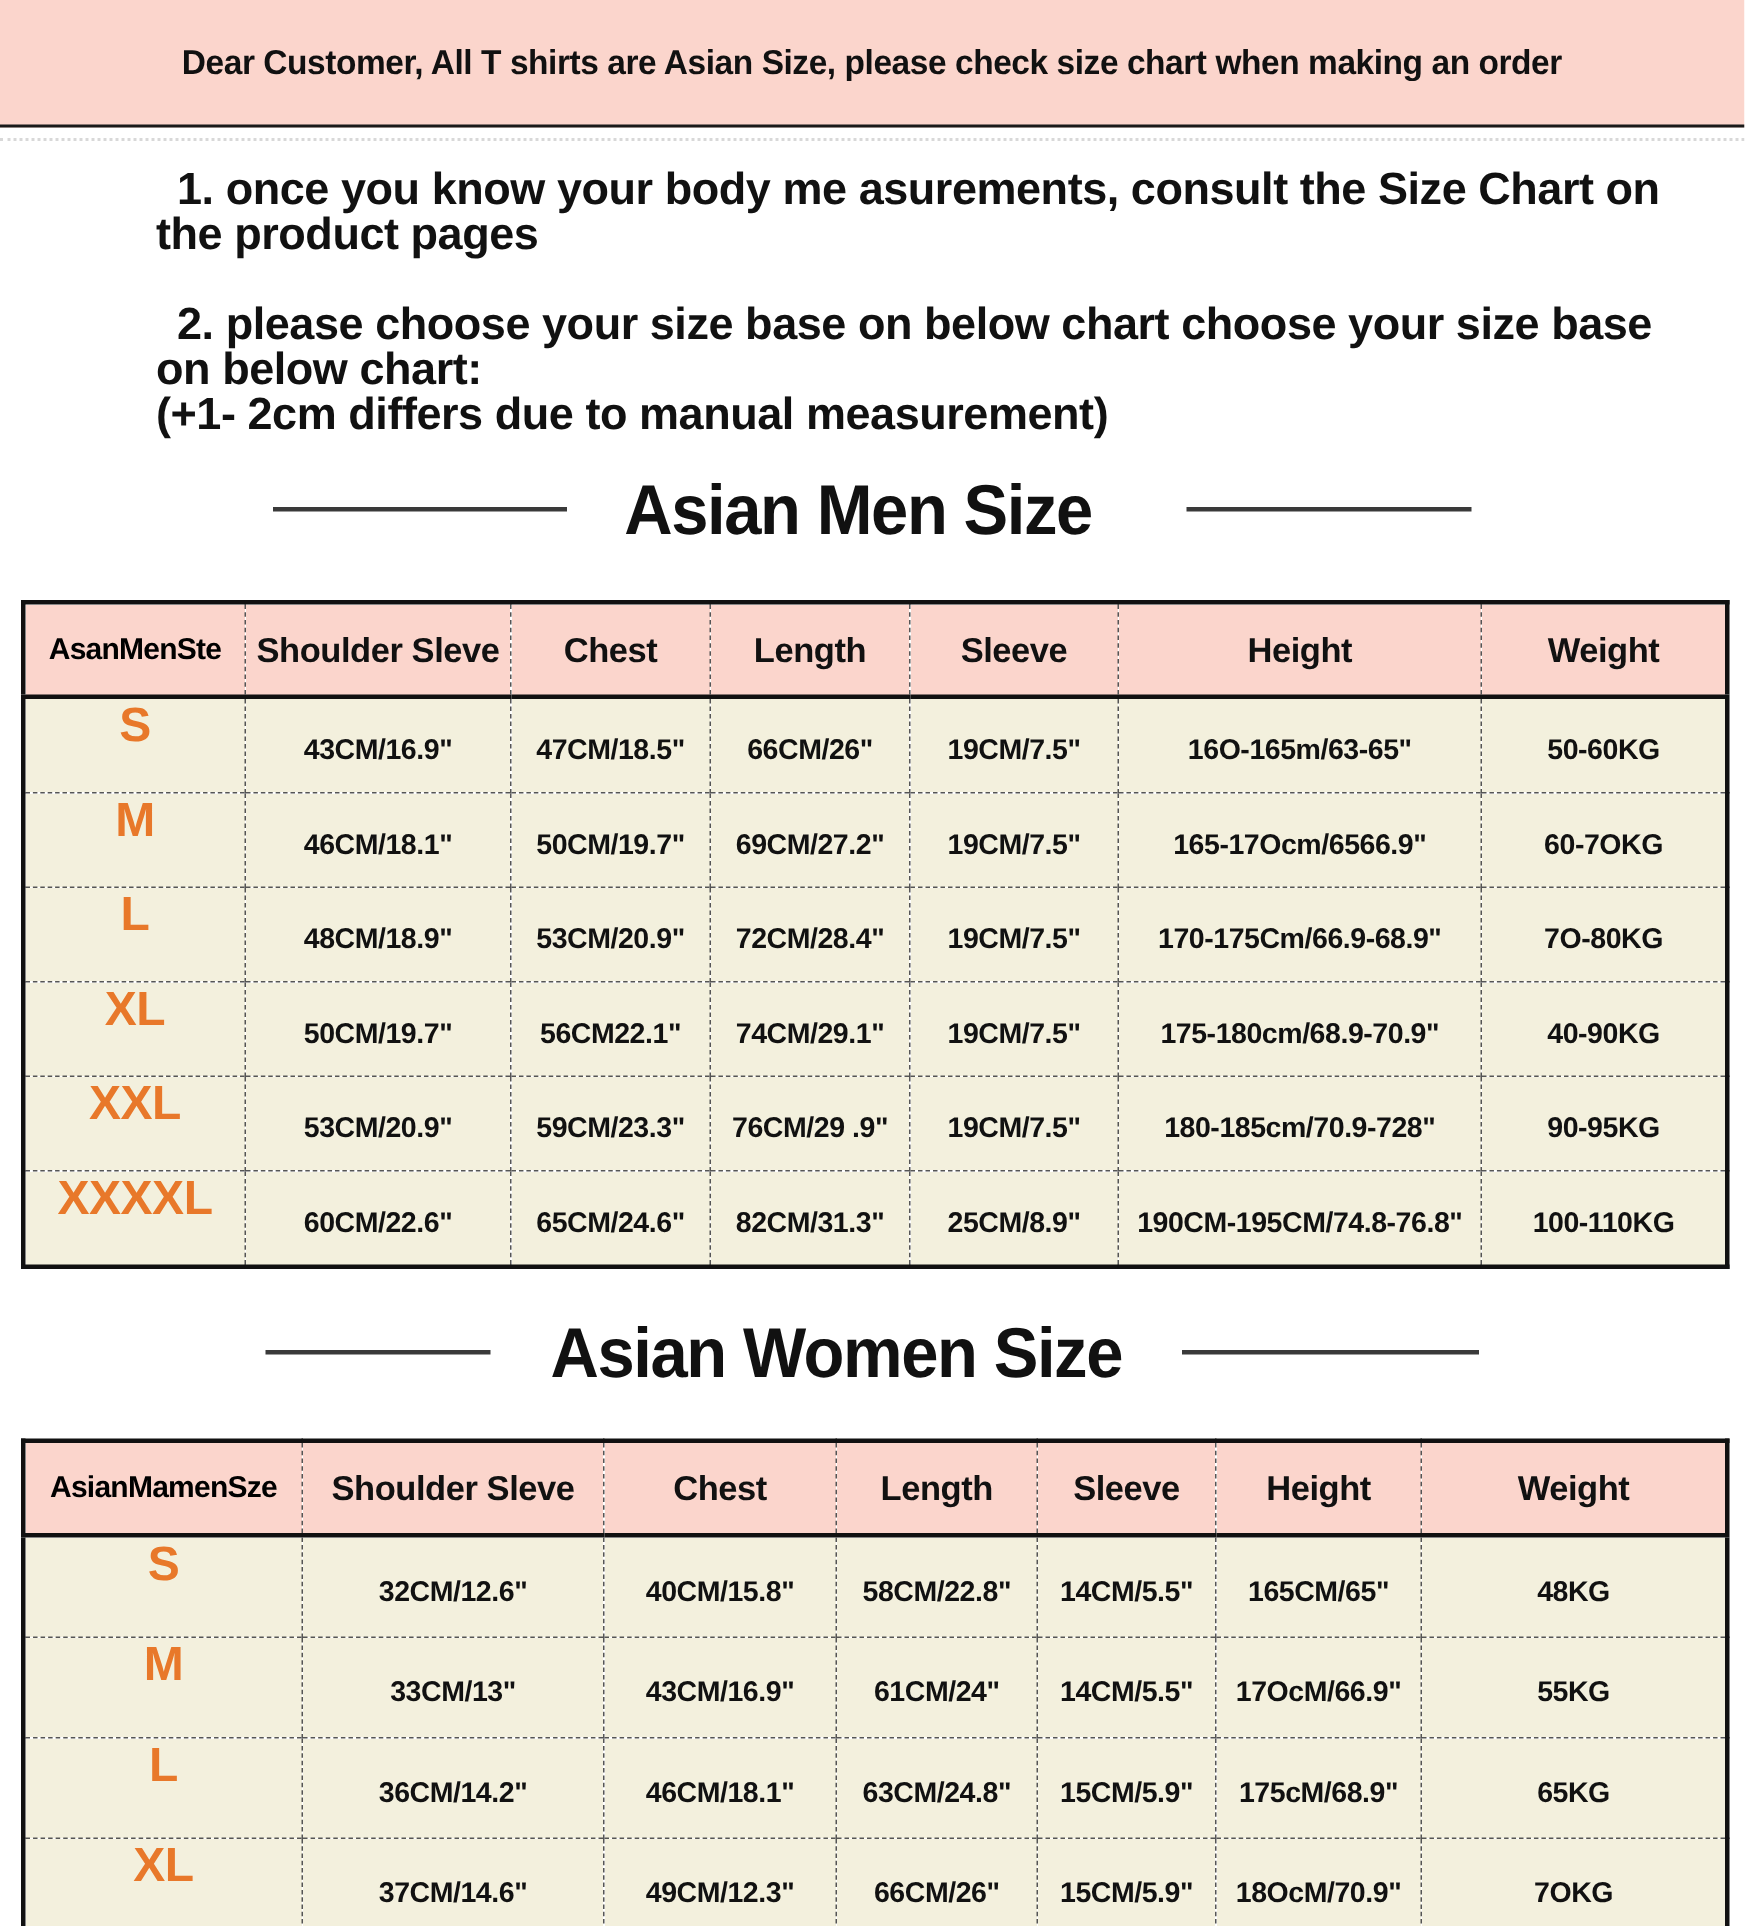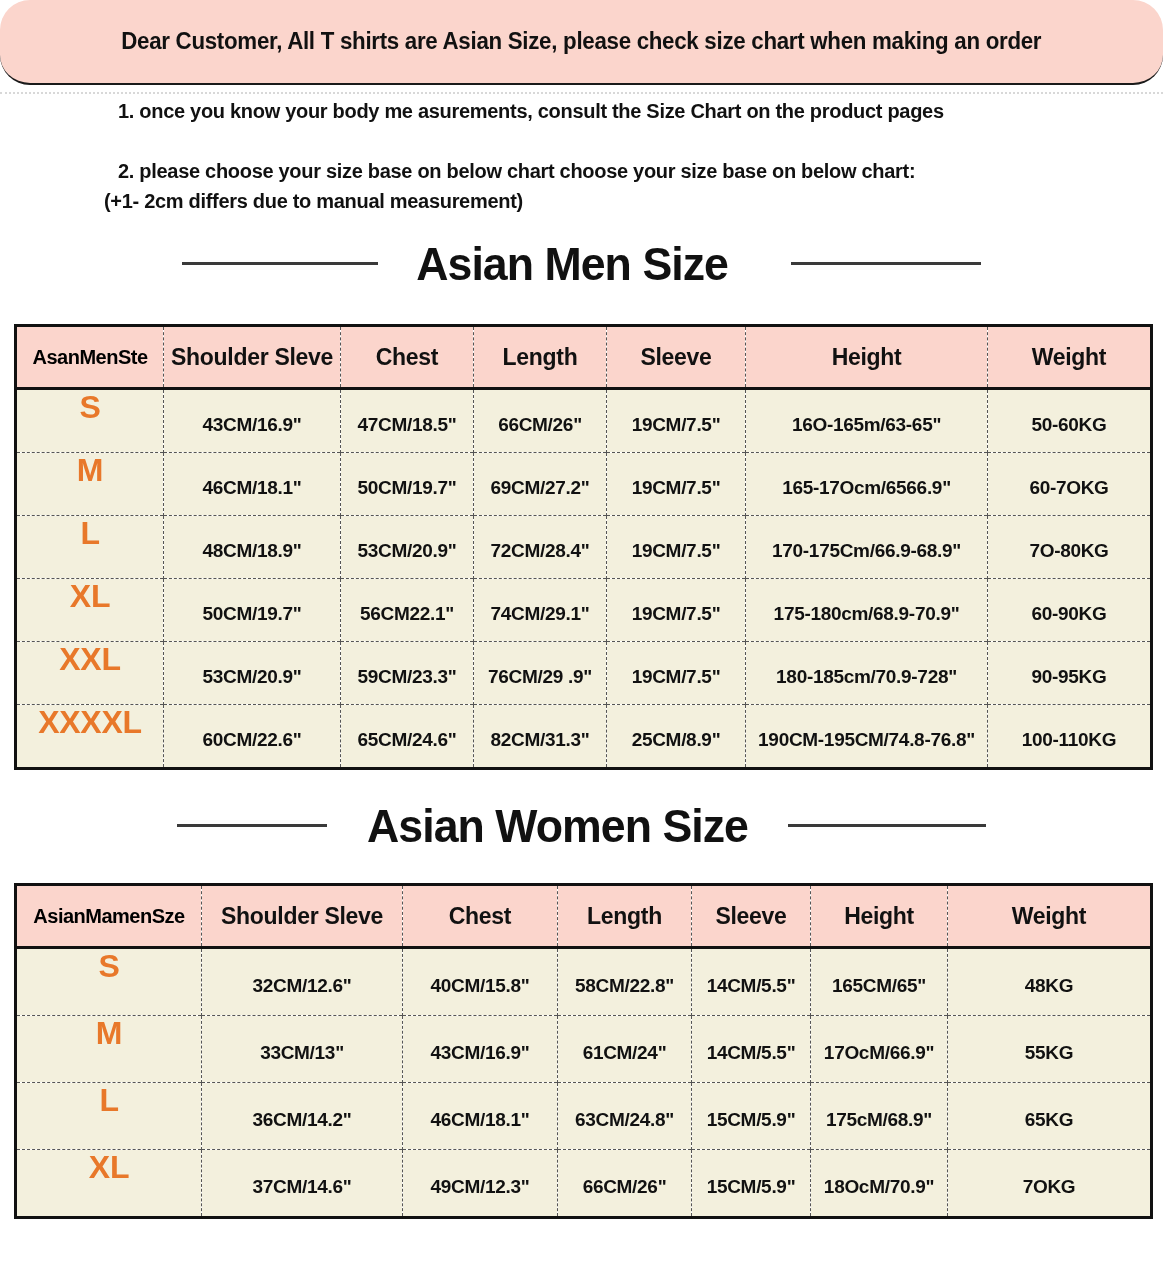--- a/index.html
+++ b/index.html
@@ -4,31 +4,31 @@
 <style>
   html,body{margin:0;padding:0;}
   body{
     width:1163px;height:1284px;background:#ffffff;
     font-family:"Liberation Sans", sans-serif;color:#111;
     position:relative;overflow:hidden;
   }
   
   .banner{
     height:83px;background:#fbd5cc;border-bottom:2px solid #1a1a1a;
-    display:flex;align-items:center;justify-content:center;border-radius:30px;
+    display:flex;align-items:center;justify-content:center;
   }
   .banner-text{
     font-size:23px;font-weight:bold;letter-spacing:-0.3px;
     transform:scaleX(0.97);white-space:nowrap;
   }
   .dotted-divider{
     height:0;border-top:2px dotted #b9b9b9;opacity:.55;margin-top:7px;
   }
   
-  .instructions{margin:2px 40px 0 104px;font-weight:bold;font-size:20px;line-height:30px;letter-spacing:-0.3px;}
+  .instructions{margin:18px 40px 0 104px;font-weight:bold;font-size:30px;line-height:30px;letter-spacing:-0.3px;}
   .para{margin:0;}
   .para.second{margin-top:30px;}
   .line-indent{text-indent:14px;}
   
   .section-title{
     display:flex;align-items:center;justify-content:center;gap:30px;margin:0;
   }
   .section-title.men{margin-top:18px;height:58px;}
   .section-title.women{margin-top:26px;height:58px;align-items:center;}
   .title-rule{height:3px;background:#3a3a3a;border:0;}
@@ -143,21 +143,21 @@
         <td>170-175Cm/66.9-68.9"</td>
         <td>7O-80KG</td>
       </tr>
       <tr>
         <td class="size-cell">XL</td>
         <td>50CM/19.7"</td>
         <td>56CM22.1"</td>
         <td>74CM/29.1"</td>
         <td>19CM/7.5"</td>
         <td>175-180cm/68.9-70.9"</td>
-        <td>60-90KG</td>
+        <td>40-90KG</td>
       </tr>
       <tr>
         <td class="size-cell">XXL</td>
         <td>53CM/20.9"</td>
         <td>59CM/23.3"</td>
         <td>76CM/29 .9"</td>
         <td>19CM/7.5"</td>
         <td>180-185cm/70.9-728"</td>
         <td>90-95KG</td>
       </tr>

